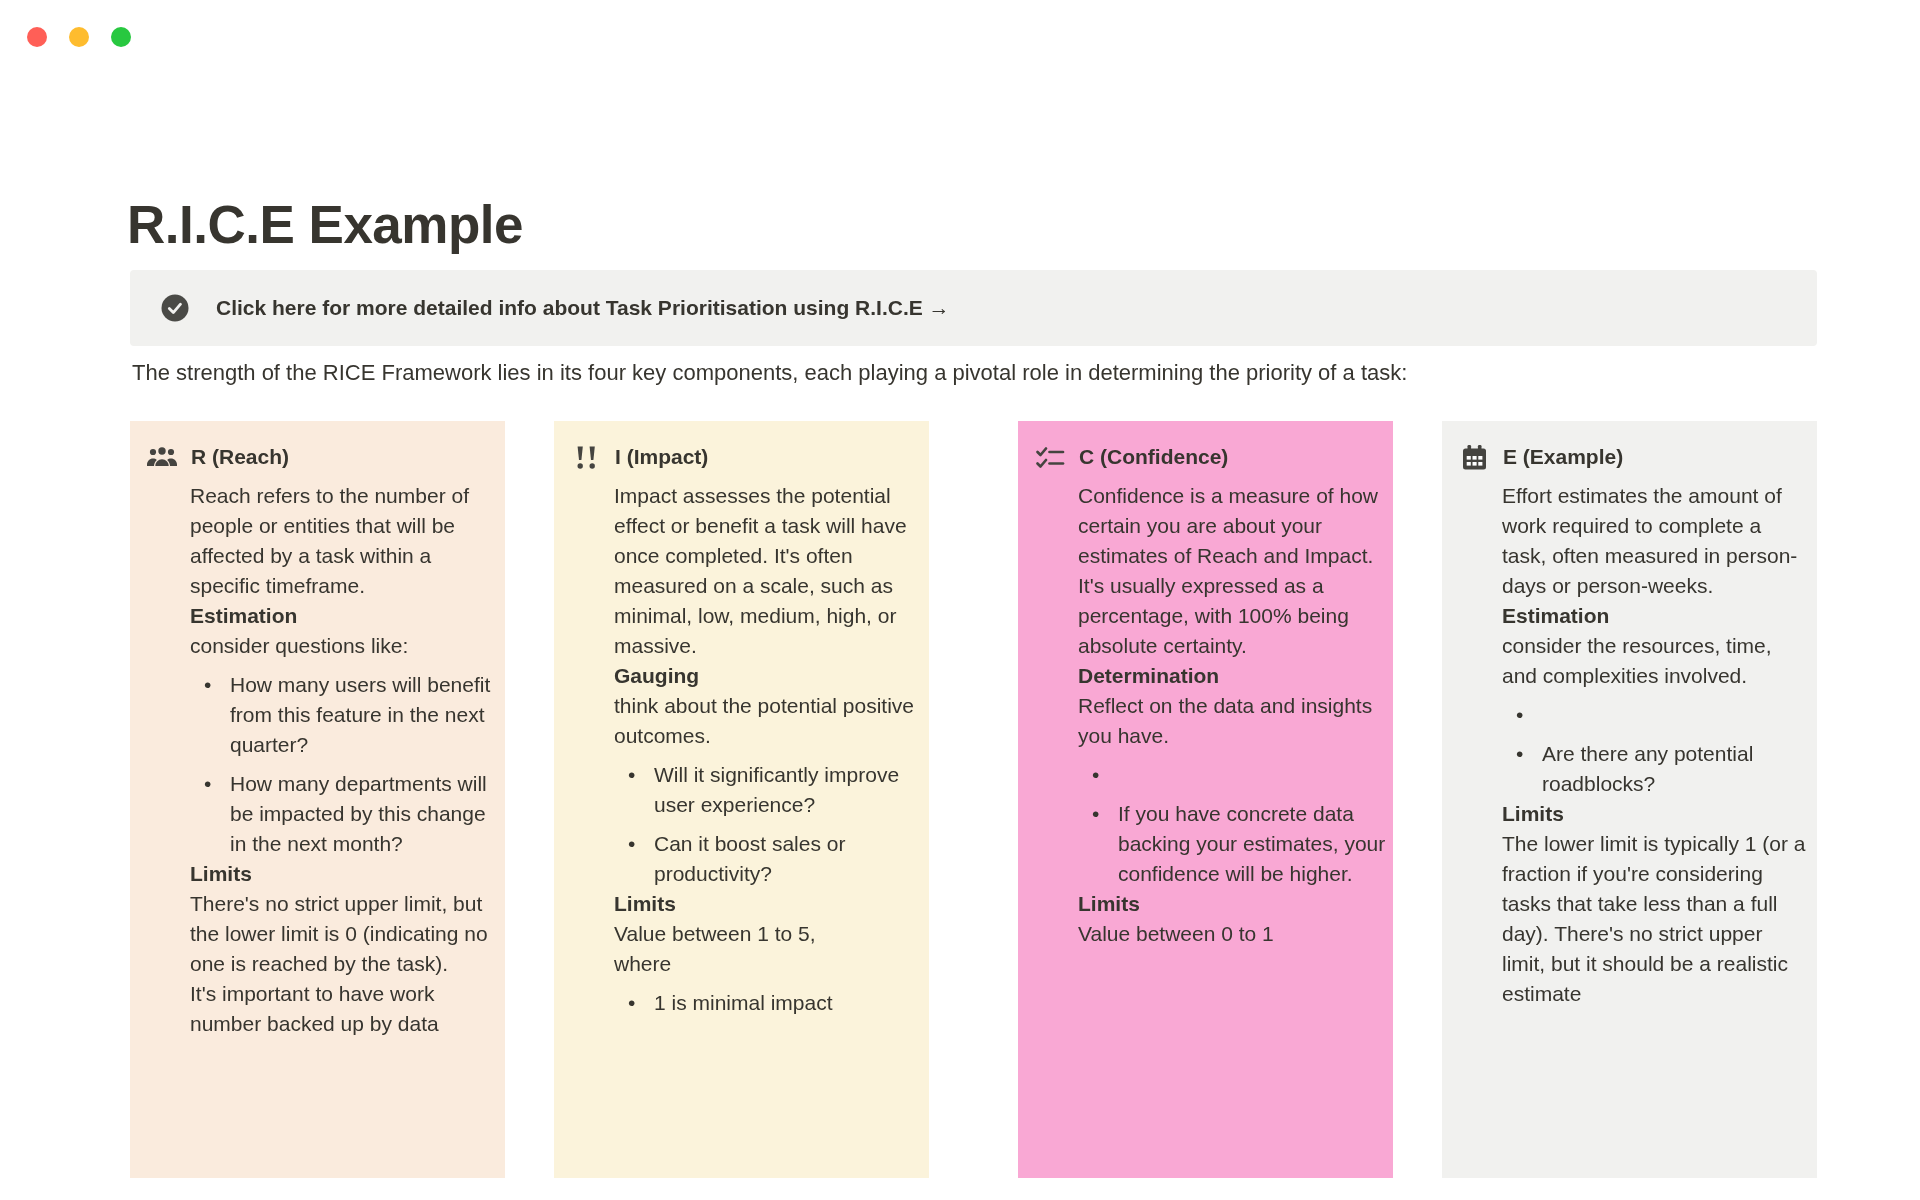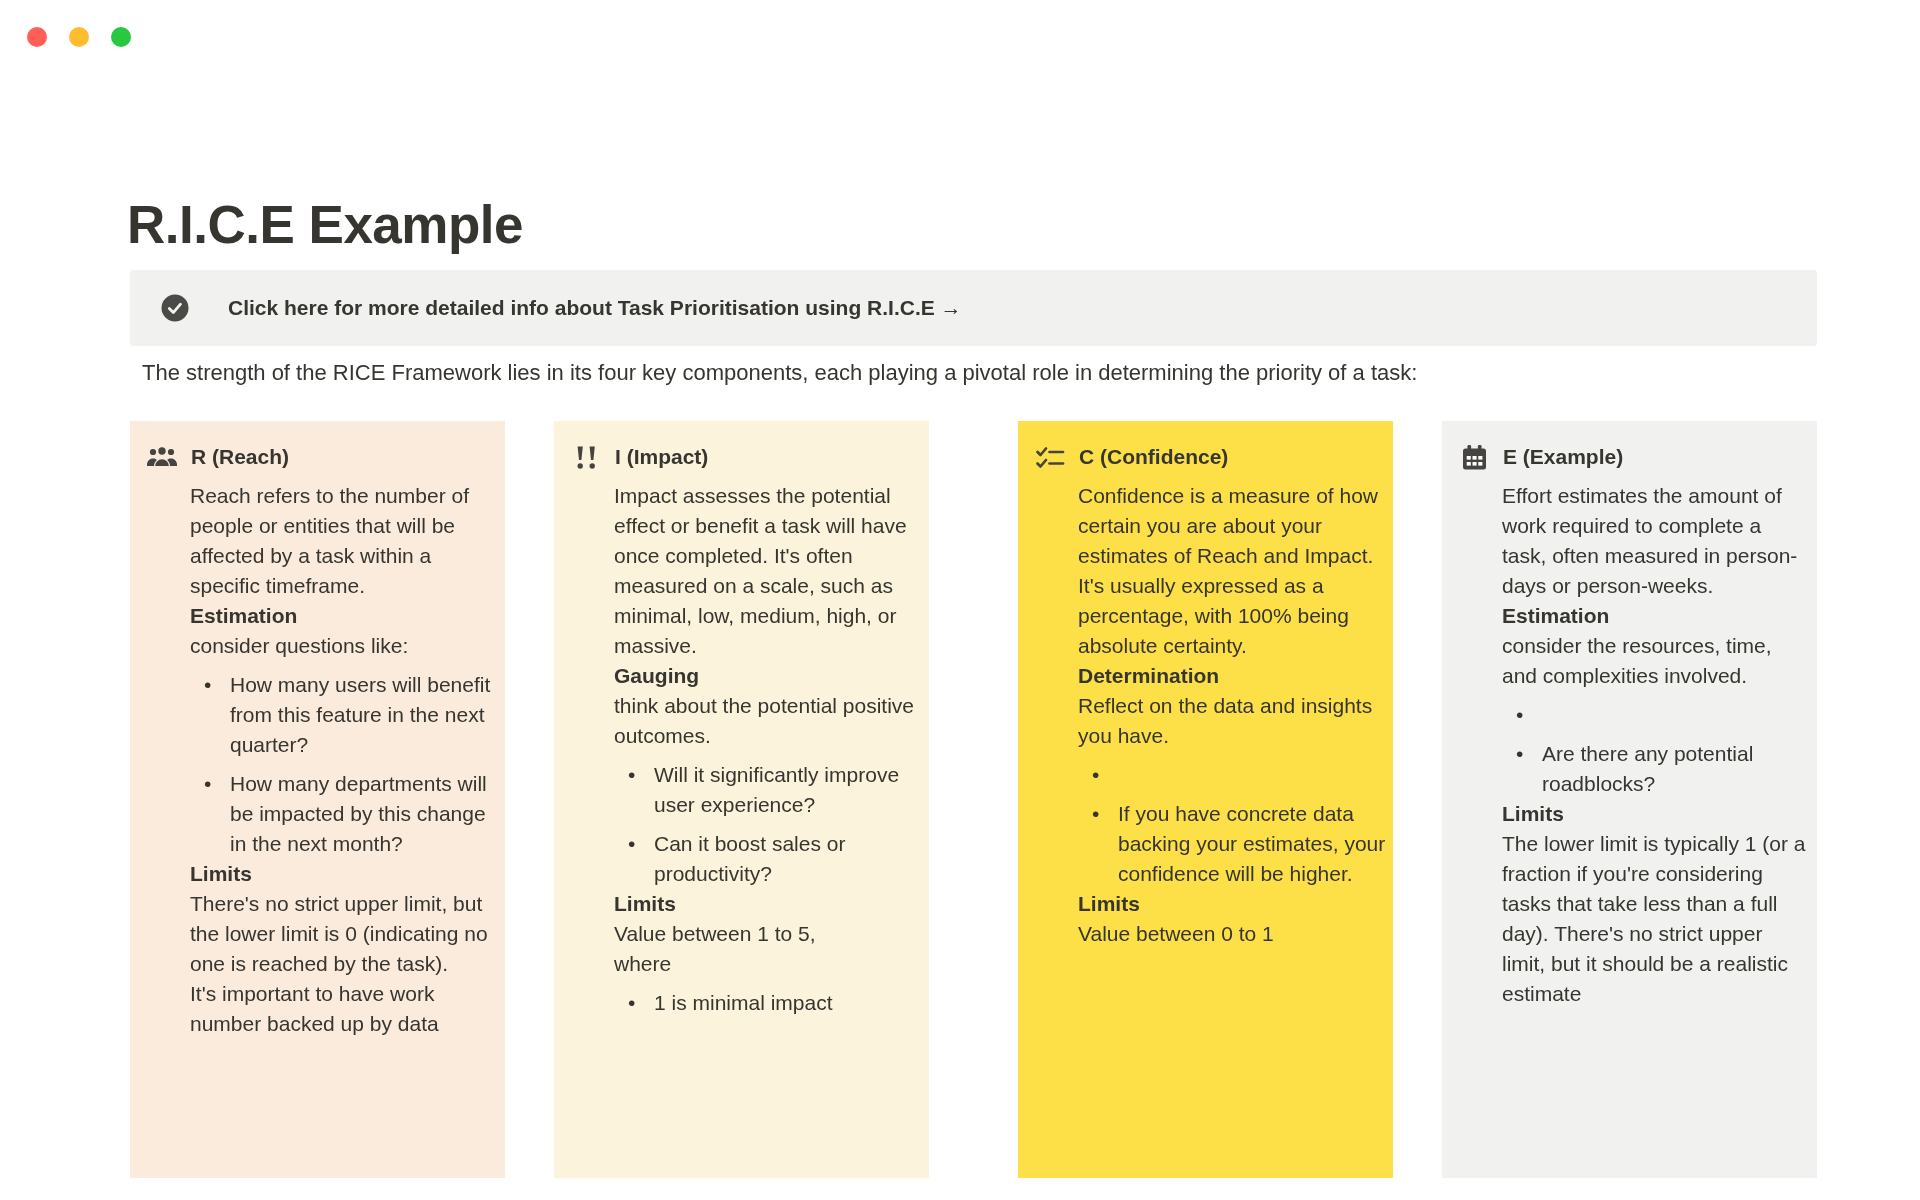--- a/index.html
+++ b/index.html
@@ -14,26 +14,26 @@
   .dot{width:20px;height:20px;border-radius:50%;}
   
   .page{position:absolute;left:130px;top:0;width:1687px;height:1200px;}
   .page-title{
     position:absolute;top:194px;left:-3px;margin:0;
     font-size:53px;font-weight:700;letter-spacing:-0.5px;color:#37352F;
   }
   .callout{
     position:absolute;top:270px;left:0;right:0;height:76px;
     border-radius:4px;display:flex;align-items:center;
-    padding:0 20px 0 30px;box-sizing:border-box;cursor:pointer;gap:12px;
+    padding:0 20px 0 30px;box-sizing:border-box;cursor:pointer;
   }
   .callout .ico{display:flex;align-items:center;margin-right:26px;flex:0 0 auto;}
   .callout-text{font-size:21px;font-weight:700;color:#37352F;}
   .intro{
-    position:absolute;top:358px;left:12px;right:0;margin:0;
+    position:absolute;top:358px;left:2px;right:0;margin:0;
     font-size:22px;line-height:30px;color:#37352F;white-space:nowrap;
   }
   
   .columns{
     position:absolute;top:421px;left:0;right:0;height:757px;
     display:flex;justify-content:space-between;
   }
   .card{
     width:375px;height:757px;border-radius:0;overflow:hidden;
     box-sizing:border-box;padding:22px 7px 0 15px;
@@ -139,21 +139,21 @@
           <p>Value between 1 to 5,</p>
           <p>where</p>
           <ul>
             <li>
               <span class="marker">•</span>
               <span class="li-text">1 is minimal impact</span>
             </li>
           </ul>
         </div>
       </section>
-      <section class="card" style="background: #fde047; margin-left: 40px;">
+      <section class="card" style="background: #f9a8d4; margin-left: 40px;">
         <div class="card-head">
           <span class="ico">
             <svg width="30" height="25" viewBox="0 0 30 25" fill="none" stroke="#454440" stroke-width="2.7" stroke-linecap="round" stroke-linejoin="round">
       <path d="M2.5 7 5.5 10 11 3.5"></path>
               <path d="M14.5 7H28"></path>
       <path d="M2.5 18.5 5.5 21.5 11 15"></path>
               <path d="M14.5 18.5H28"></path>
             </svg>
           </span>
           <h3 class="card-title">C (Confidence)</h3>

